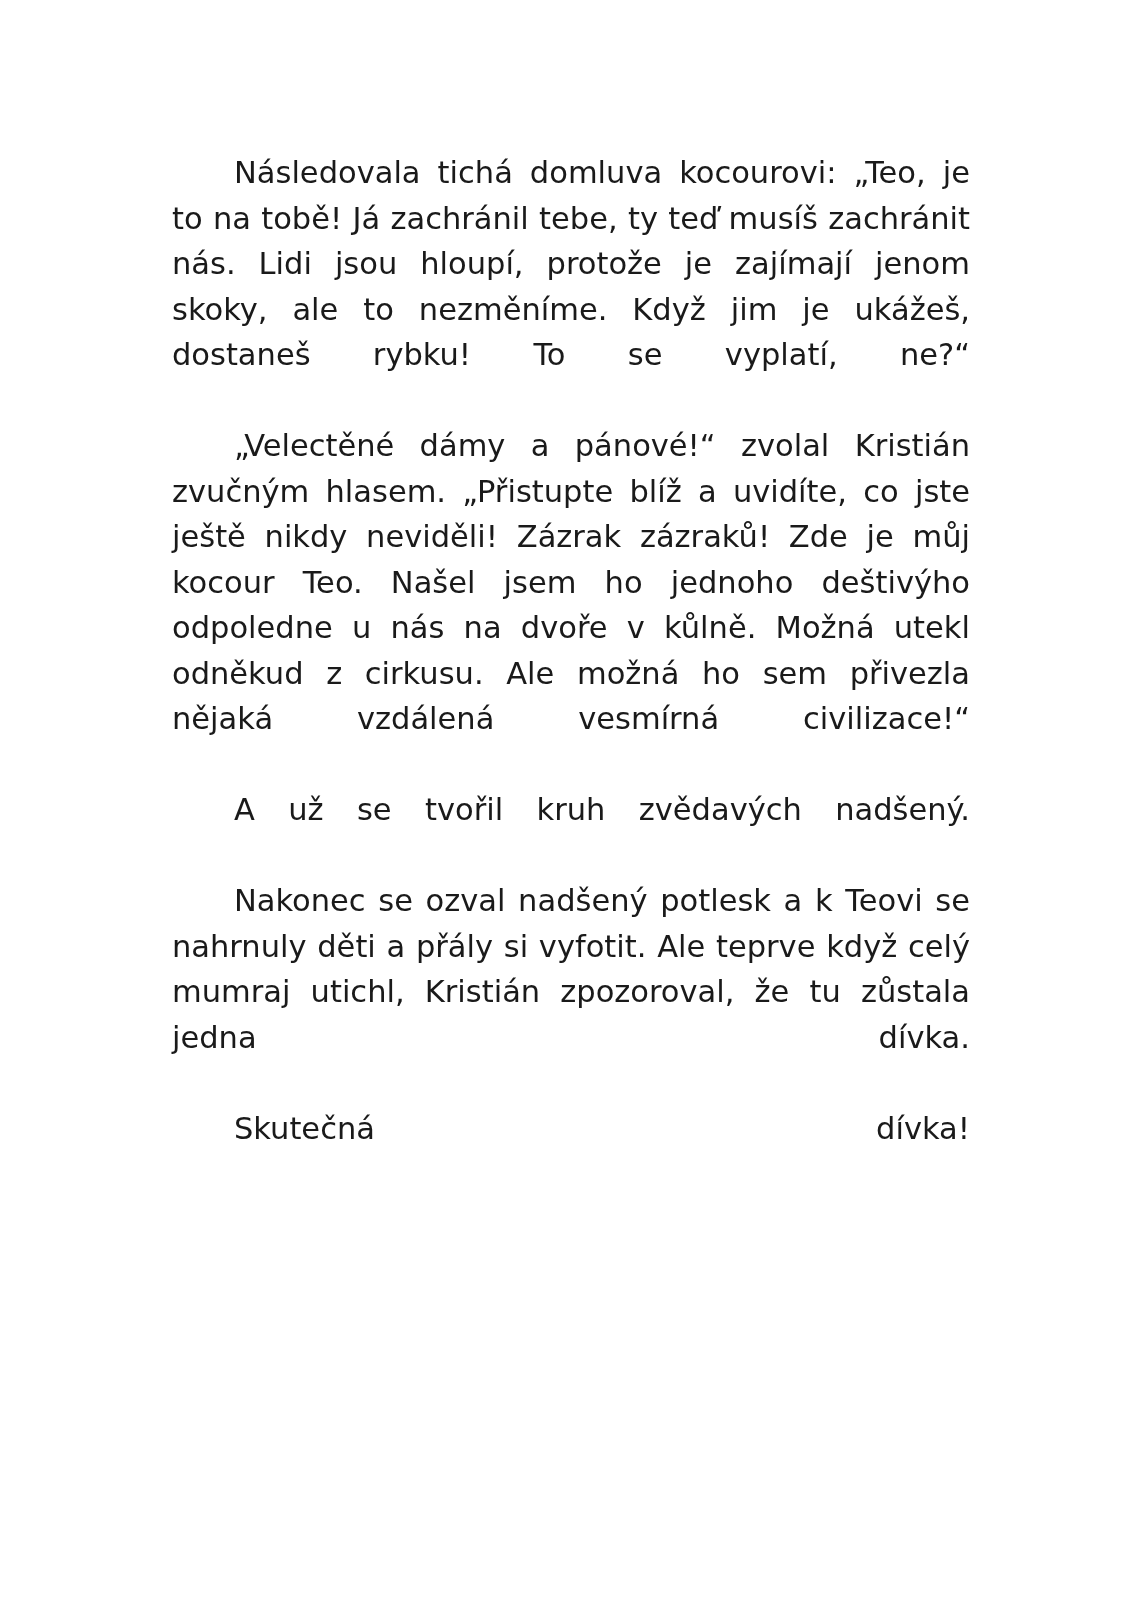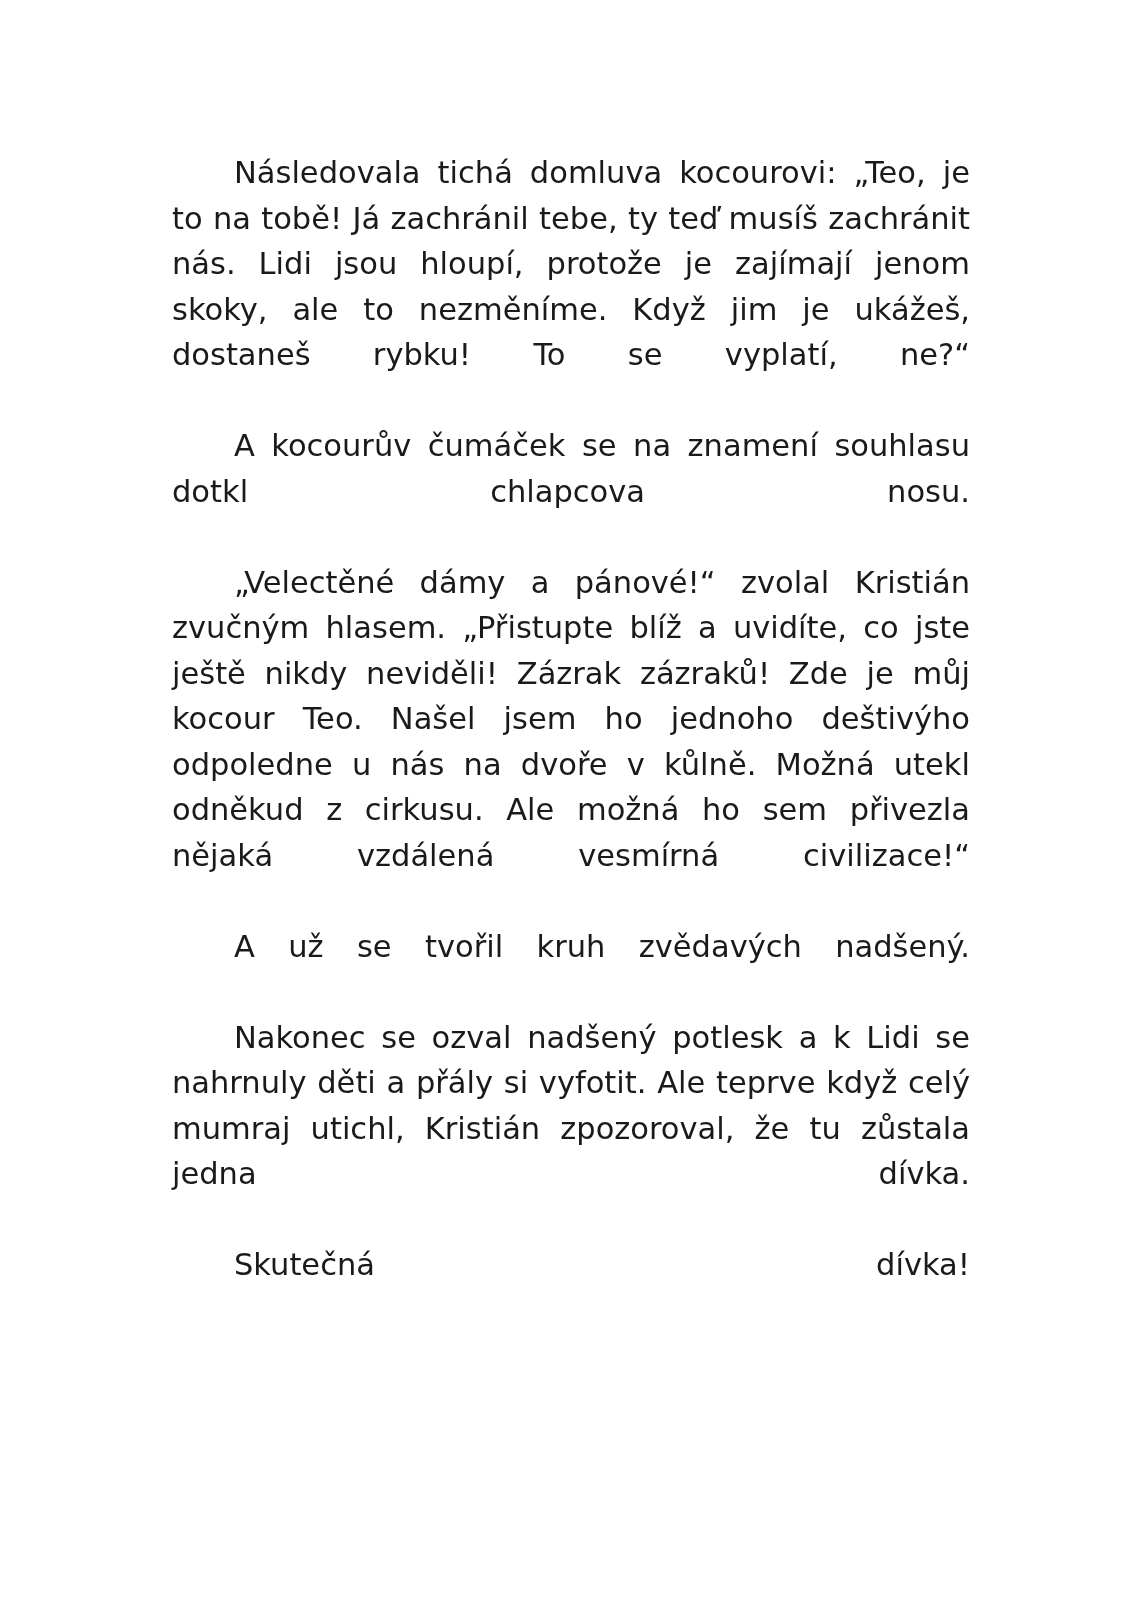--- a/index.html
+++ b/index.html
@@ -53,23 +53,22 @@
     letter-spacing: 1px;
   }
 </style>
 </head>
 <body>
 
 <div class="page">
 
   <div class="text-block">
     <p>Následovala tichá domluva kocourovi: „Teo, je to na tobě! Já zachránil tebe, ty teď musíš zachránit nás. Lidi jsou hloupí, protože je zajímají jenom skoky, ale to nezměníme. Když jim je ukážeš, dostaneš rybku! To se vyplatí, ne?“</p>
-    <p>A kocourův čumáček se na znamení souhlasu dotkl chlapcova nosu.</p>
     <p>„Velectěné dámy a pánové!“ zvolal Kristián zvučným hlasem. „Přistupte blíž a uvidíte, co jste ještě nikdy neviděli! Zázrak zázraků! Zde je můj kocour Teo. Našel jsem ho jednoho deštivýho odpoledne u nás na dvoře v kůlně. Možná utekl odněkud z cirkusu. Ale možná ho sem přivezla nějaká vzdálená vesmírná civilizace!“</p>
     <p>A už se tvořil kruh zvědavých nadšený.</p>
-    <p>Nakonec se ozval nadšený potlesk a k Lidi se nahrnuly děti a přály si vyfotit. Ale teprve když celý mumraj utichl, Kristián zpozoroval, že tu zůstala jedna dívka.</p>
+    <p>Nakonec se ozval nadšený potlesk a k Teovi se nahrnuly děti a přály si vyfotit. Ale teprve když celý mumraj utichl, Kristián zpozoroval, že tu zůstala jedna dívka.</p>
     <p>Skutečná dívka!</p>
 
   </div>
 
   <div class="page-number">55</div>
 
 </div>
 
 </body></html>

